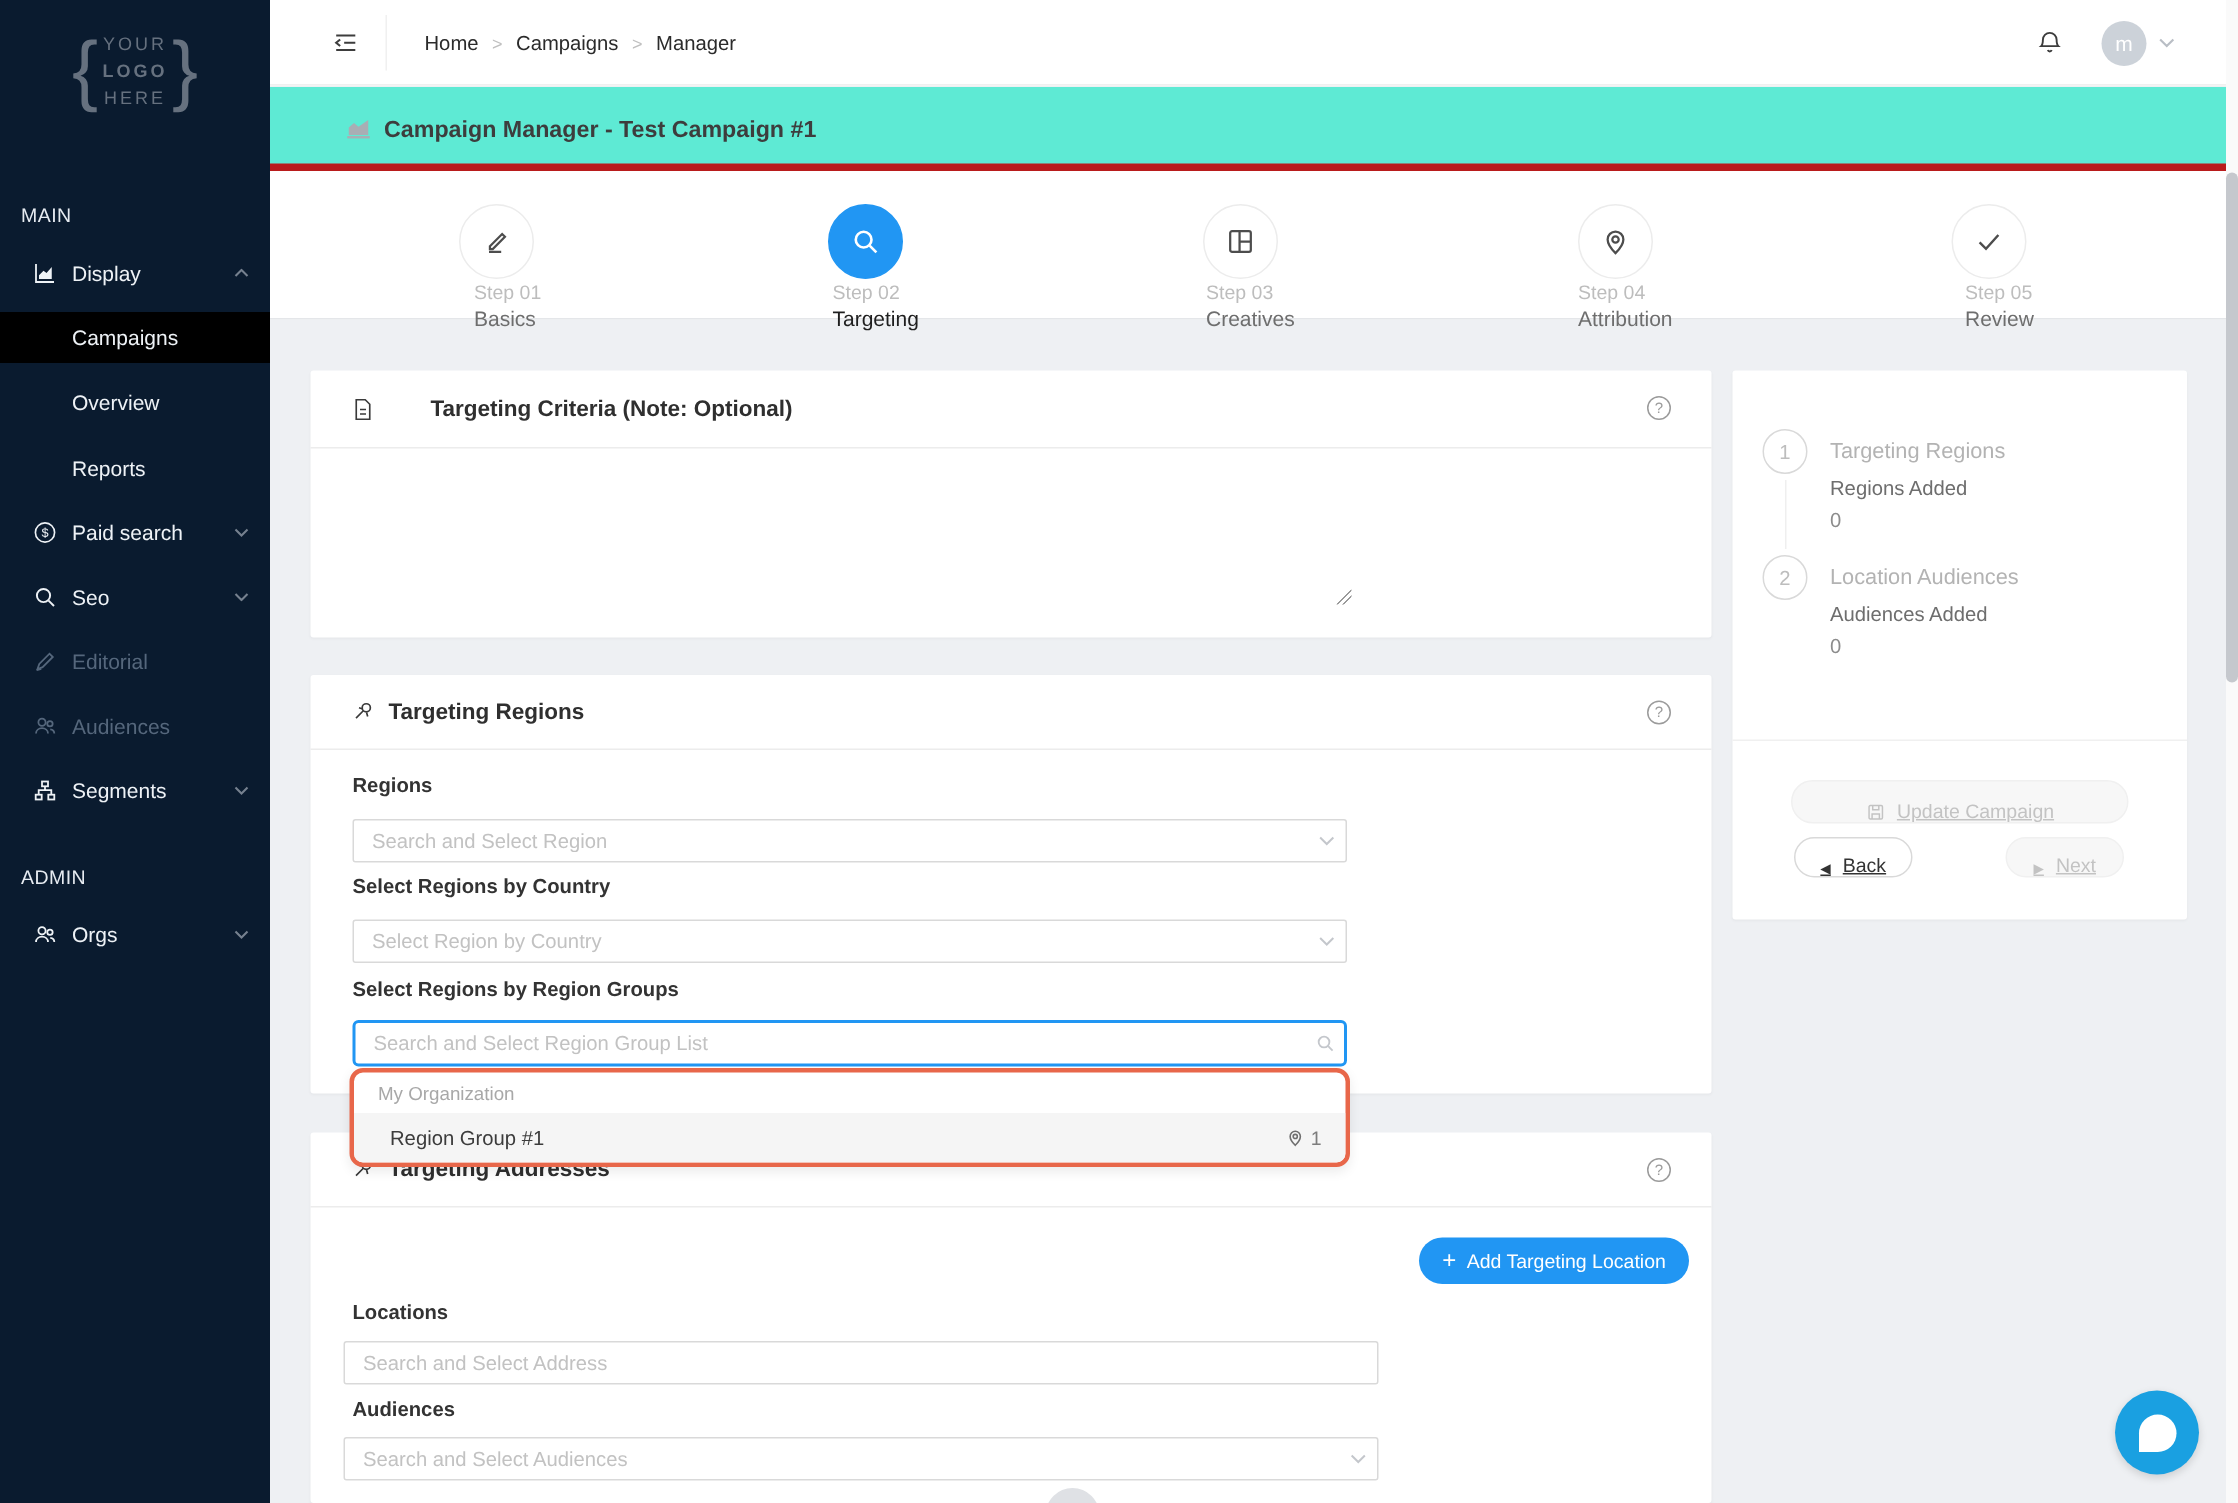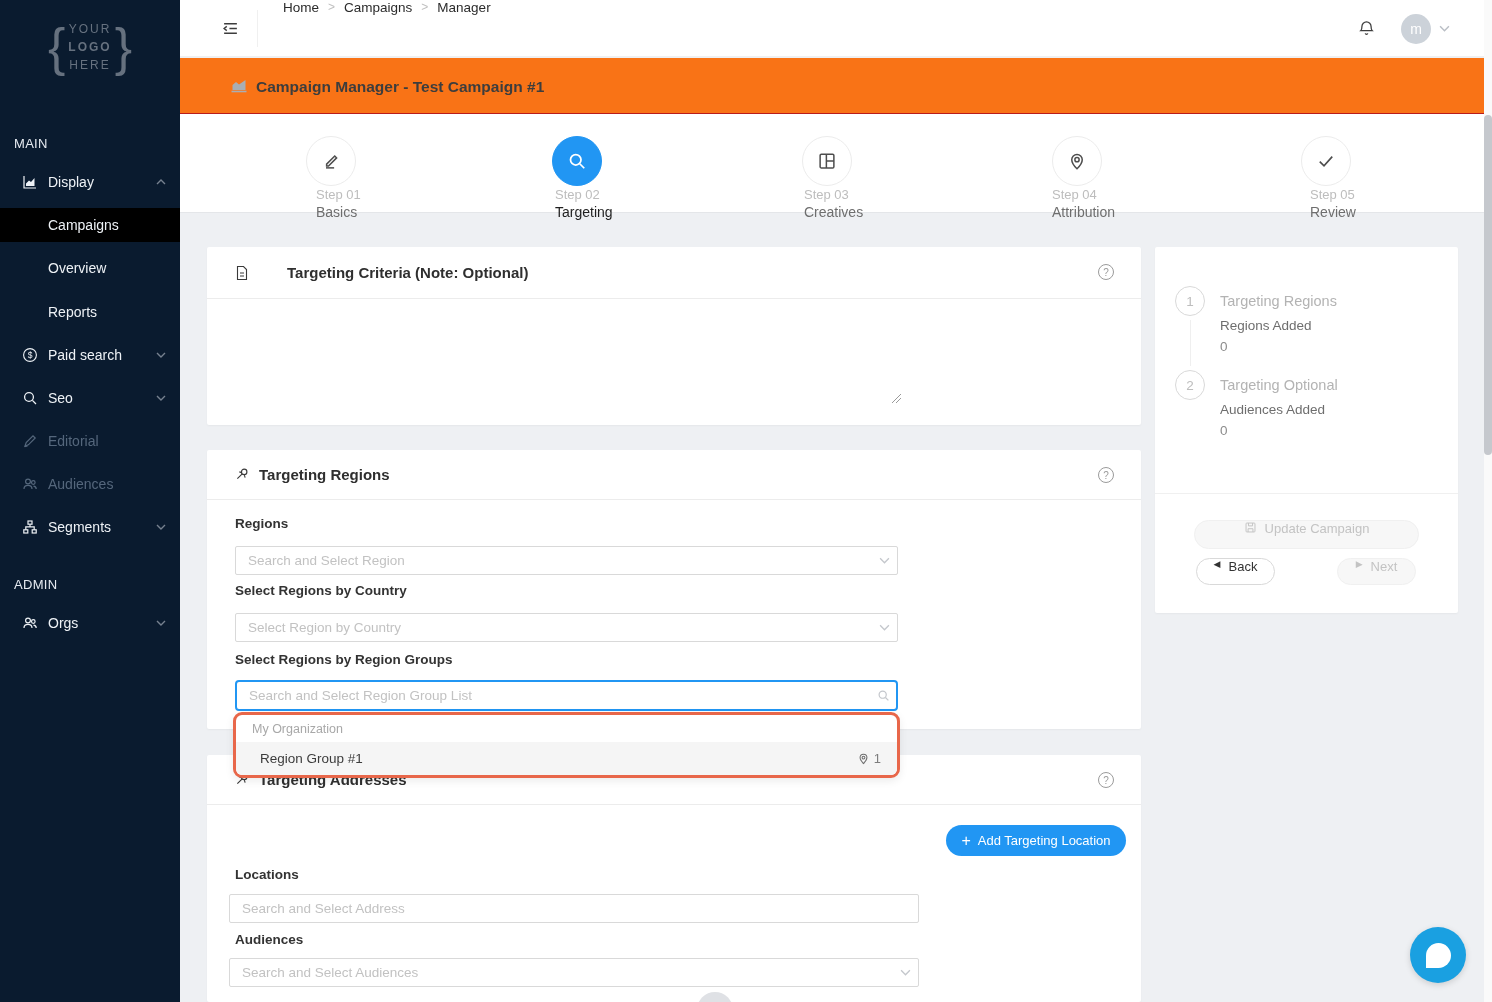--- a/index.html
+++ b/index.html
@@ -20,29 +20,29 @@
   .side-item .s-chev { margin-right:14px; display:flex; color:#76818f; }
   .side-item.child .s-label { margin-left:48px; }
   .side-item.active { background:#000; }
   .side-item.dim { color:#55677c; }
   svg { display:block; }
 
   
   .topbar { position:absolute; left:180px; top:0; width:1312px; height:57px; background:#fff; border-bottom:1px solid #f0f0f0; }
   .fold-btn { position:absolute; left:42px; top:20px; color:#3d3d3d; cursor:pointer; }
   .top-divider { position:absolute; left:77px; top:10px; width:1px; height:37px; background:#f0f0f0; }
-  .breadcrumb { position:absolute; left:103px; top:0; height:57px; display:flex; align-items:flex-start; font-size:13.5px; color:#2b2b2b; }
+  .breadcrumb { position:absolute; left:103px; top:0; height:57px; display:flex; align-items:center; font-size:13.5px; color:#2b2b2b; }
   .breadcrumb .bc-item { cursor:pointer; }
   .breadcrumb .bc-sep { color:#bfbfbf; margin:0 9px; font-size:12px; }
   .bell { position:absolute; right:117px; top:20px; color:#3d3d3d; cursor:pointer; }
   .avatar { position:absolute; right:61px; top:14px; width:30px; height:30px; border-radius:50%; background:#ccd2d9; color:#fff; font-size:14px; display:flex; align-items:center; justify-content:center; cursor:pointer; }
   .avatar-chev { position:absolute; right:42px; top:25px; color:#b9bec5; cursor:pointer; }
 
   
-  .titlebar { position:absolute; left:180px; top:58px; width:1312px; height:56px; background:#f97316; border-bottom:1px solid #b91c1c; }
+  .titlebar { position:absolute; left:180px; top:58px; width:1312px; height:56px; background:#5eead4; border-bottom:5px solid #b91c1c; }
   .title-ico { position:absolute; left:50px; top:20px; color:#a9aeb4; }
   .page-title { position:absolute; left:76px; top:20px; font-size:15.5px; font-weight:700; color:#3d3d3d; }
 
   
   .stepband { position:absolute; left:180px; top:114px; width:1312px; height:99px; background:#fff; border-bottom:1px solid #e4e6e9; }
   .step { position:absolute; top:22px; display:flex; align-items:center; cursor:pointer;flex-direction:column; }
   .step-circle { width:50px; height:50px; border-radius:50%; background:#fff; border:1px solid #ececec; display:flex; align-items:center; justify-content:center; color:#4d4d4d; }
   .step.current .step-circle { background:#2196f3; border-color:#2196f3; color:#fff; }
   .step-texts { margin-left:14px; }
   .step-num { font-size:13px; color:#bdbdbd; line-height:17px; }
@@ -82,21 +82,21 @@
   .add-btn .plus { font-size:16px; font-weight:400; margin-right:7px; }
 
   
   .panel { left:1155px; top:247px; width:303px; height:366px; }
   .pstep-circle { position:absolute; width:30px; height:30px; border-radius:50%; border:1px solid #d9d9d9; color:#bdbdbd; font-size:13.5px; display:flex; align-items:center; justify-content:center; background:#fff; }
   .pstep-title { position:absolute; left:65px; font-size:14.5px; color:#b3b3b3; }
   .pstep-sub { position:absolute; left:65px; font-size:13.5px; color:#6e6e6e; }
   .pstep-count { position:absolute; left:65px; font-size:13.5px; color:#8c8c8c; }
   .pstep-line { position:absolute; left:35px; width:1px; background:#efefef; }
   .panel-divider { position:absolute; left:0; top:246px; width:303px; height:1px; background:#f0f0f0; }
-  .pill { position:absolute; display:flex; align-items:flex-start; justify-content:center; border-radius:15px; font-size:13px; cursor:pointer; }
+  .pill { position:absolute; display:flex; align-items:flex-end; justify-content:center; border-radius:15px; font-size:13px; cursor:pointer;text-decoration:underline; }
   .btn-update { left:39px; top:273px; width:225px; height:29px; background:#f7f7f7; border:1px solid #f0f0f0; color:#c3c3c3; }
   .btn-update svg { margin-right:8px; }
   .btn-back { left:41px; top:311px; width:79px; height:27px; background:#fff; border:1px solid #d9d9d9; color:#333; }
   .btn-next { left:182px; top:311px; width:79px; height:27px; background:#f7f7f7; border:1px solid #f0f0f0; color:#c3c3c3; }
   .tri { font-size:9px; margin-right:8px; }
   .btn-back .tri { color:#333; }
   .btn-next .tri { color:#c3c3c3; }
 
   
   .chat-btn { position:absolute; left:1410px; top:927px; width:56px; height:56px; border-radius:50%; background:#1aa0e1; cursor:pointer; display:flex; align-items:center; justify-content:center; z-index:30; box-shadow:0 2px 6px rgba(0,0,0,.15); }
@@ -433,21 +433,21 @@
     <div class="pstep-circle" style="left:20px; top:39px;">
       <span>1</span>
     </div>
     <div class="pstep-title" style="top:46px;">Targeting Regions</div>
     <div class="pstep-sub" style="top:71px;">Regions Added</div>
     <div class="pstep-count" style="top:92px;">0</div>
     <div class="pstep-line" style="top:73px; height:46px;"></div>
     <div class="pstep-circle" style="left:20px; top:123px;">
       <span>2</span>
     </div>
-    <div class="pstep-title" style="top:130px;">Targeting Optional</div>
+    <div class="pstep-title" style="top:130px;">Location Audiences</div>
     <div class="pstep-sub" style="top:155px;">Audiences Added</div>
     <div class="pstep-count" style="top:176px;">0</div>
 
     <div class="panel-divider"></div>
 
     <button class="pill btn-update">
       <svg width="13" height="13" viewBox="0 0 16 16" fill="none" stroke="currentColor" stroke-width="1.2">
           <rect x="2.5" y="2.5" width="11" height="11" rx="1"></rect>
           <path d="M5.5 2.5v3.5h5V2.5M5 13.5V9.5h6v4"></path>
         </svg>

